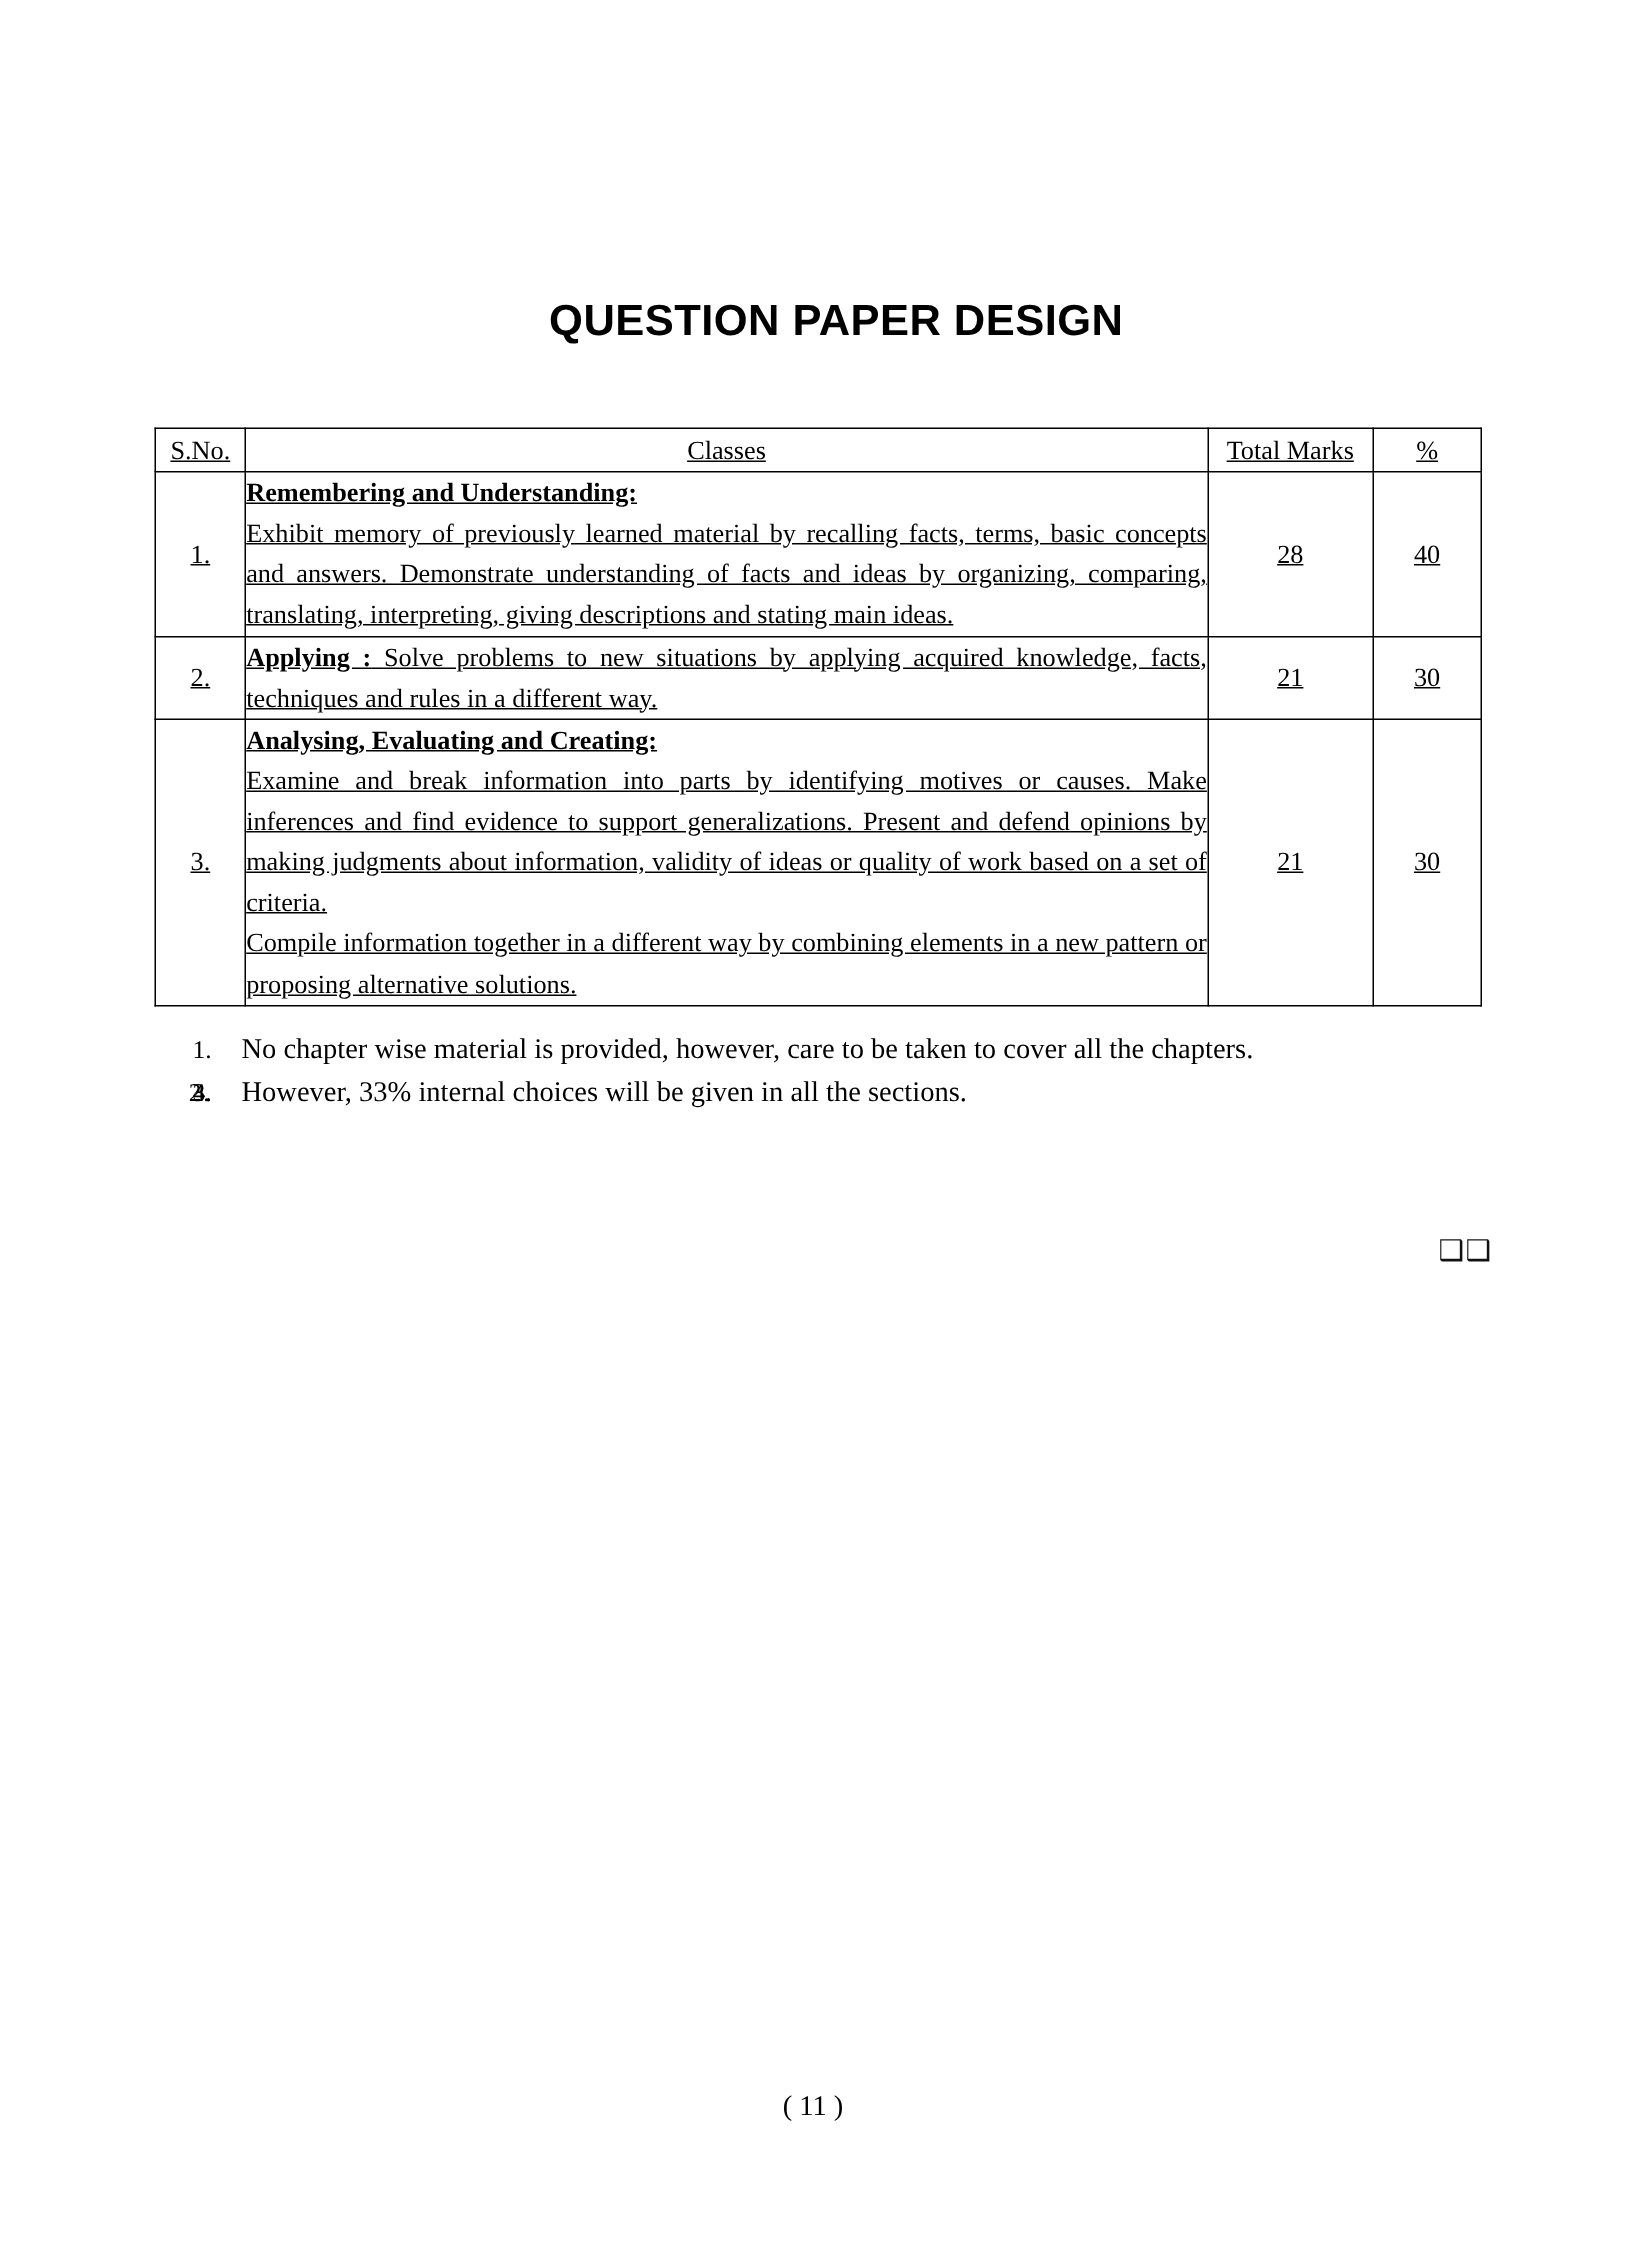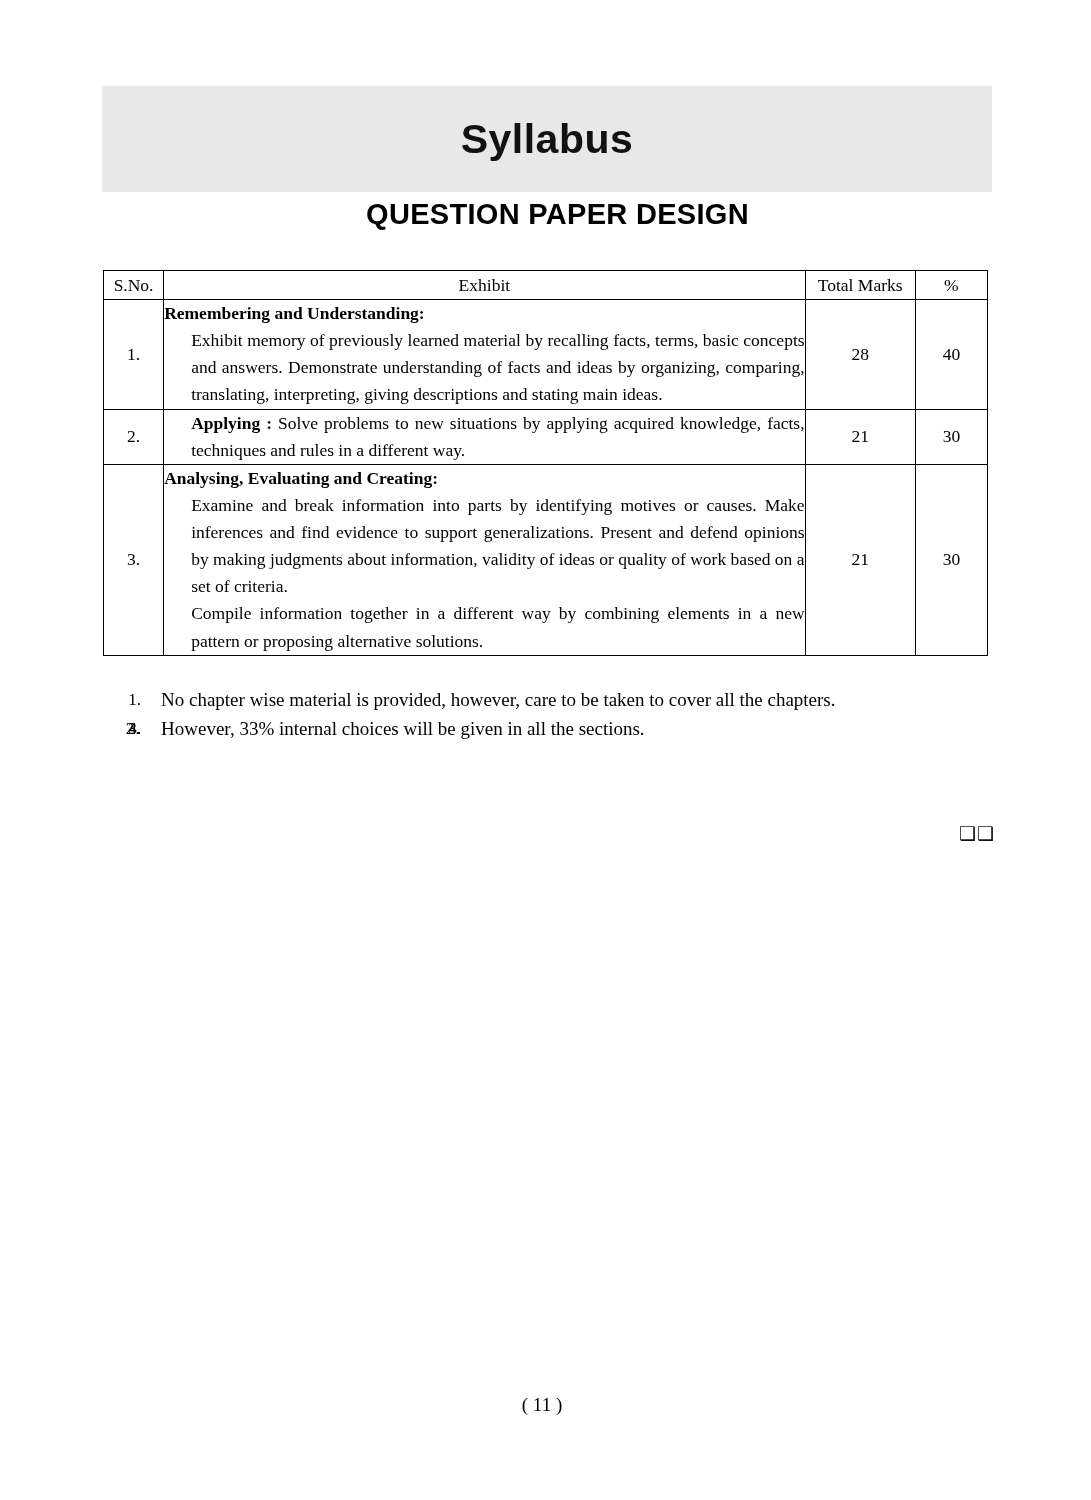--- a/index.html
+++ b/index.html
@@ -54,24 +54,25 @@
     left: 0;
     top: 236px;
     width: 1091px;
     text-align: center;
     font-family: "Liberation Serif", serif;
     font-size: 25px;
   }
   table.qpd {
     position: absolute;
     left: 103px;
-    top: 270px;
+    top: 285px;
     width: 885px;
     border-collapse: collapse;
     table-layout: fixed;
+    text-decoration: underline;
   }
   table.qpd td, table.qpd th {
     border: 1px solid #000;
     vertical-align: middle;
     font-family: "Liberation Serif", serif;
     font-size: 17.5px;
     padding: 0;
   }
   thead th {
     font-weight: normal;
@@ -97,21 +98,20 @@
     text-align: justify;
     line-height: 1.55;
     font-size: 18.5px;
   }
   td.domain .lead {
     font-weight: bold;
   }
   .just {
     text-align: justify;
     text-align-last: left;
-    margin-left: 27px;
   }
   ol.notes {
     position: absolute;
     left: 103px;
     top: 685px;
     width: 890px;
     margin: 0;
     padding: 0;
     list-style: none;
   }
@@ -150,37 +150,34 @@
     text-align: center;
     font-family: "Liberation Serif", serif;
     font-size: 19px;
   }
 </style>
 </head>
 <body>
 
 <div class="page">
 
-  <div class="banner">
-    <div class="banner-title">Syllabus</div>
-  </div>
 
   <div class="doc-title">QUESTION PAPER DESIGN</div>
 
   <table class="qpd">
     <colgroup>
       <col class="col-sno">
       <col class="col-dom">
       <col class="col-marks">
       <col class="col-pct">
     </colgroup>
     <thead>
       <tr>
         <th>S.No.</th>
-        <th>Exhibit</th>
+        <th>Classes</th>
         <th>Total Marks</th>
         <th>%</th>
       </tr>
     </thead>
     <tbody>
       <tr>
         <td class="sno">1.</td>
         <td class="domain">
           <div class="lead">Remembering and Understanding:</div>
           <div class="just">Exhibit memory of previously learned material by recalling facts, terms, basic concepts and answers. Demonstrate understanding of facts and ideas by organizing, comparing, translating, interpreting, giving descriptions and stating main ideas.</div>

